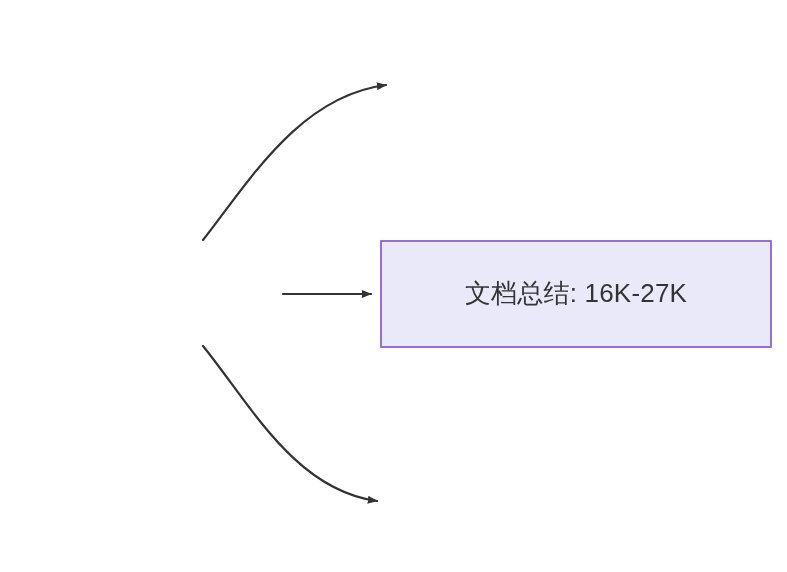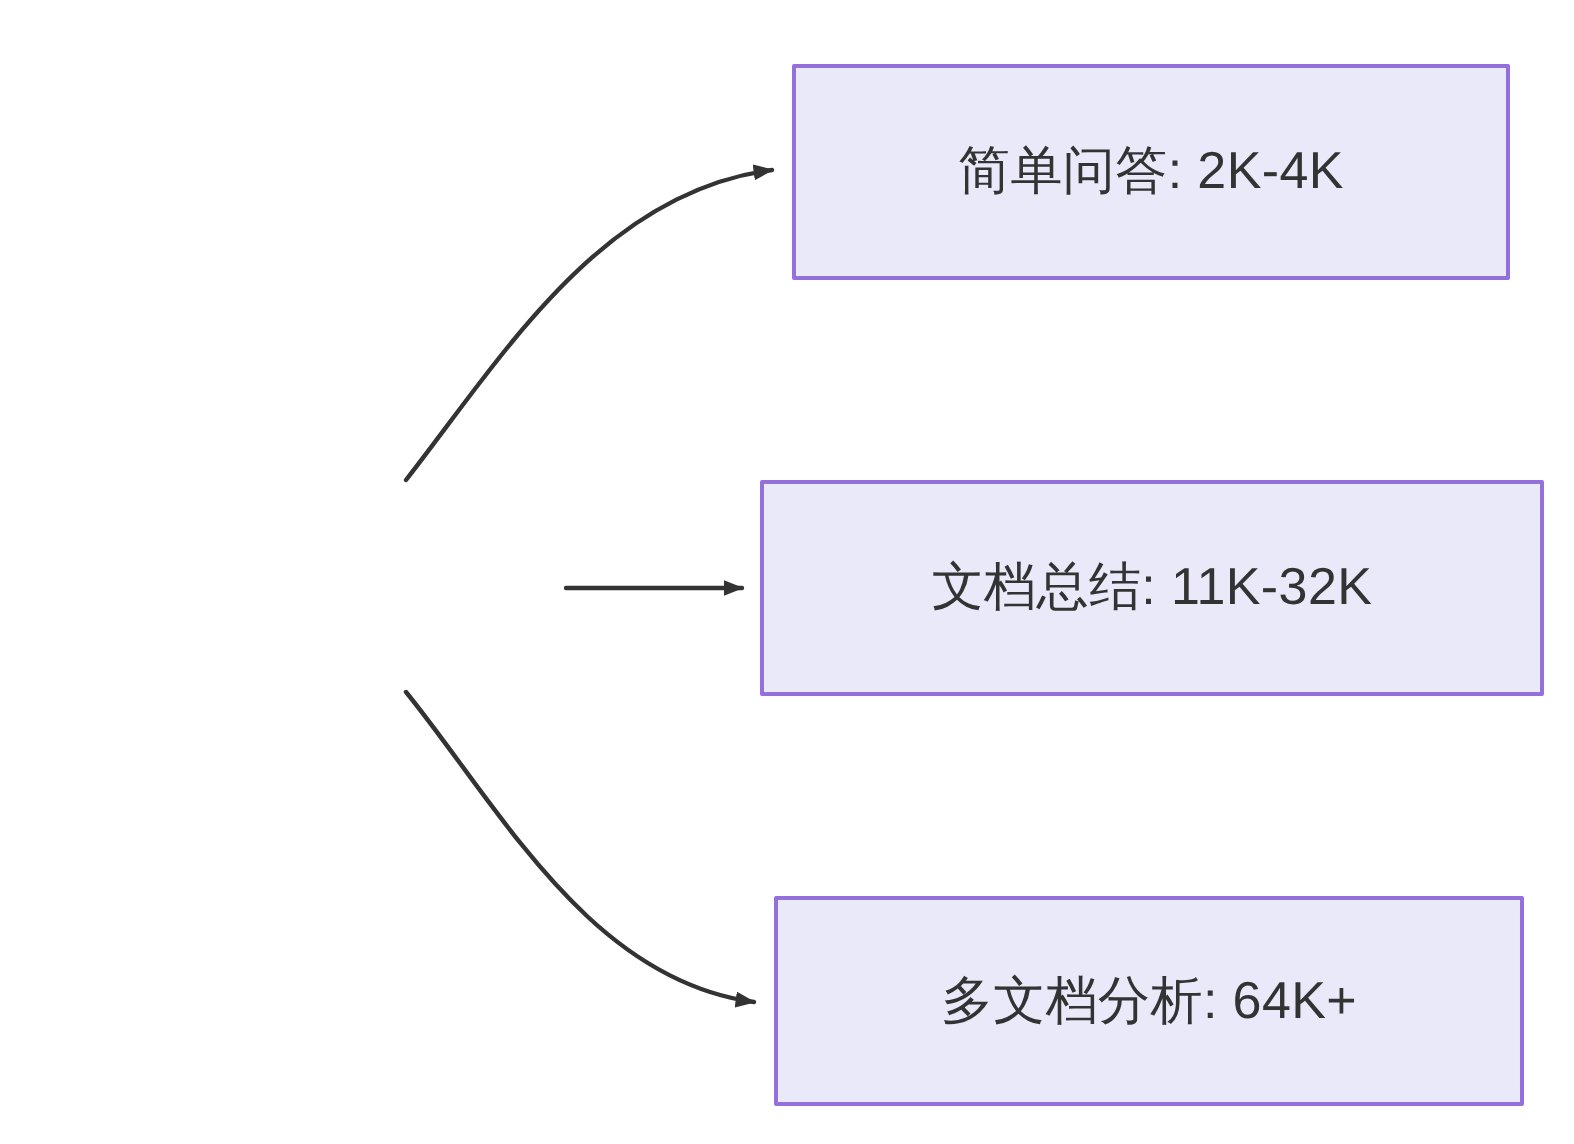--- a/index.html
+++ b/index.html
@@ -64,25 +64,19 @@
     </defs>
 
     <path d="M 203 240 C 250 180, 300 96, 386 85" fill="none" stroke="#333333" stroke-width="2.2" stroke-linecap="round" marker-end="url(#arrowhead)"></path>
 
     <path d="M 283 294 L 371 294" fill="none" stroke="#333333" stroke-width="2.2" stroke-linecap="round" marker-end="url(#arrowhead)"></path>
 
     <path d="M 203 346 C 250 404, 295 490, 377 501" fill="none" stroke="#333333" stroke-width="2.2" stroke-linecap="round" marker-end="url(#arrowhead)"></path>
   </svg>
 
 
-  <div class="node" id="node-simple">
-    <span class="node-label">简单问答: 2K-4K</span>
+
+  <div class="node" id="node-doc">
+    <span class="node-label">文档总结: 16K-27K</span>
   </div>
 
-  <div class="node" id="node-doc">
-    <span class="node-label">文档总结: 11K-32K</span>
-  </div>
-
-  <div class="node" id="node-multidoc">
-    <span class="node-label">多文档分析: 64K+</span>
-  </div>
 
 </div>
 
 </body></html>

